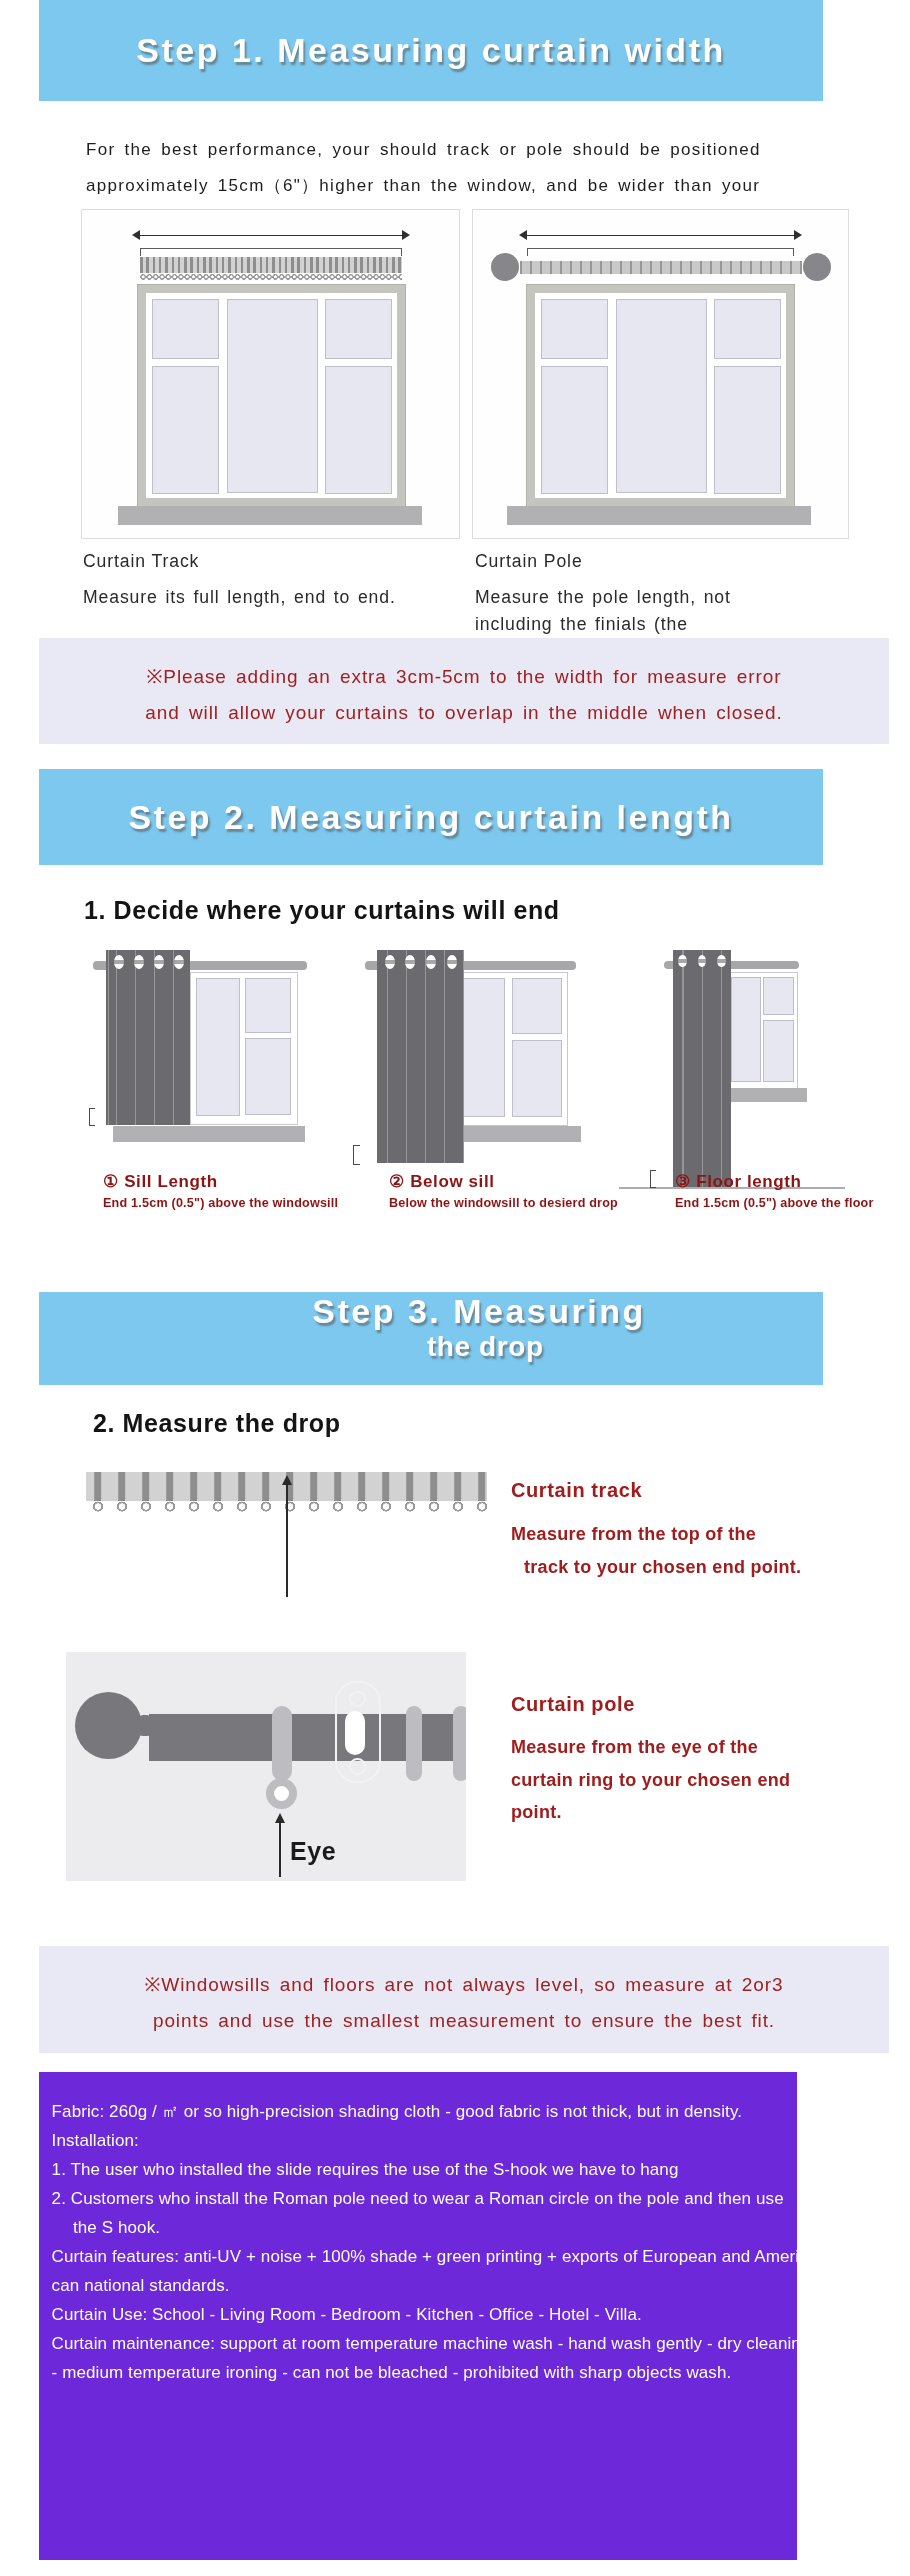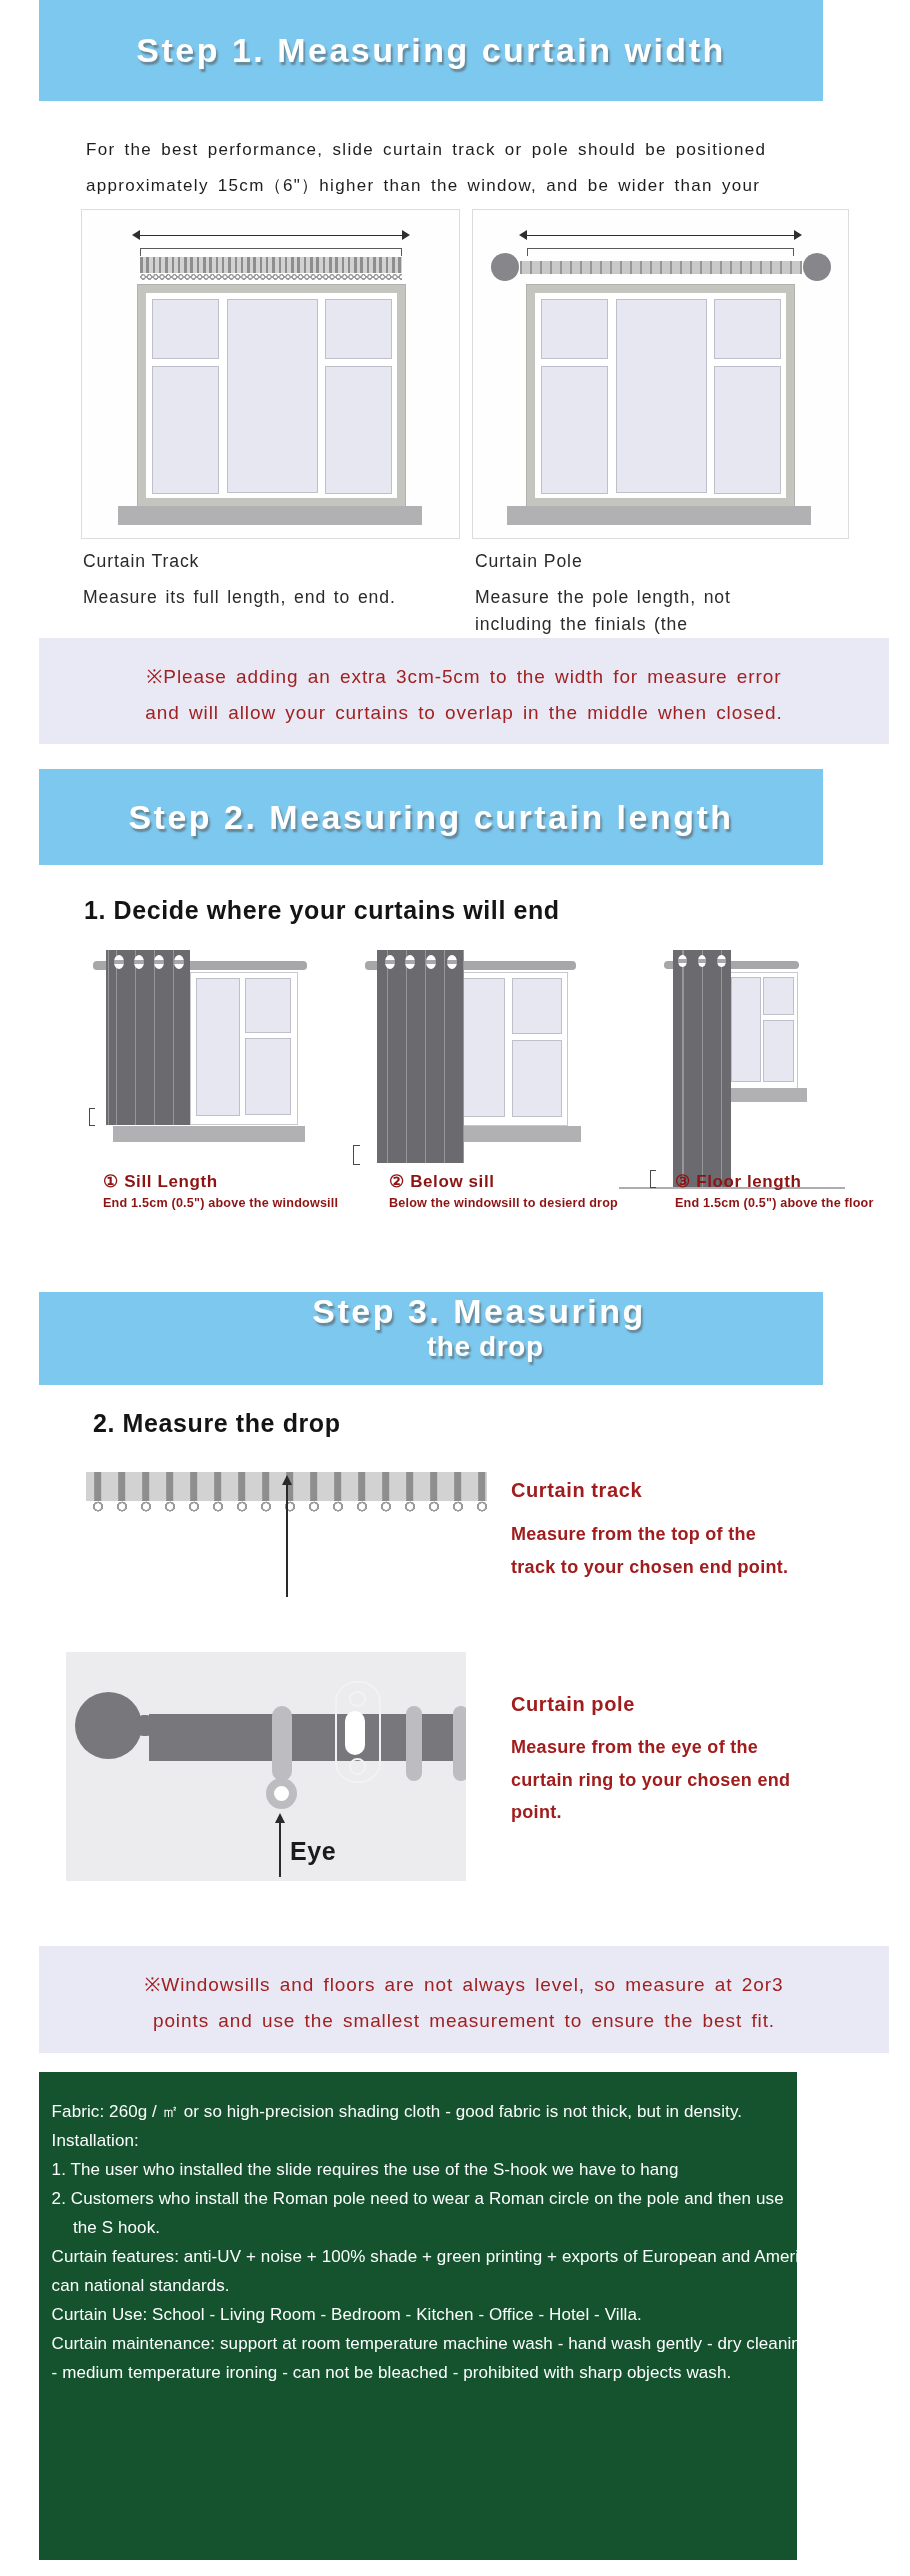--- a/index.html
+++ b/index.html
@@ -69,34 +69,34 @@
   .varrow .stem{width:1.9px;background:#2A2A2A;margin:0 auto;}
   .panel{position:absolute;background:#ECECEE;overflow:hidden;}
   .ring{position:absolute;background:#BCBCC1;}
   .eyeRing{position:absolute;border-radius:50%;border:8.2px solid #BCBCC1;background:#FFFFFF;}
   .mount{position:absolute;border:2.5px solid #F2F2F4;border-radius:21px;}
   .mount .hole{position:absolute;width:12.6px;height:12.6px;border-radius:50%;border:2.5px solid #F2F2F4;}
   .mount .slot{position:absolute;background:#FFFFFF;border-radius:10px;}
   .eyeLabel{position:absolute;font-size:25px;font-weight:700;color:#1A1A1A;letter-spacing:0.6px;}
 
   
-  .details{position:absolute;left:39px;width:758px;background:#14532d;color:#FDFEFF;}
+  .details{position:absolute;left:39px;width:758px;background:#6d28d9;color:#FDFEFF;}
   .details .ln{font-size:17px;line-height:29px;letter-spacing:0.1px;white-space:nowrap;}
   .details .indent{padding-left:21.4px;}
 </style>
 </head>
 <body>
 
 <div id="page">
 
   <div class="banner" style="top:0;height:101px;">
     <span class="t">Step 1. Measuring curtain width</span>
   </div>
 
-  <div class="introline" style="left:86px;top:140px;">For the best performance, slide curtain track or pole should be positioned</div>
+  <div class="introline" style="left:86px;top:140px;">For the best performance, your should track or pole should be positioned</div>
   <div class="introline" style="left:86px;top:174px;">approximately 15cm（6"）higher than the window, and be wider than your</div>
 
   <div class="s1box" style="left:81px;top:209px;width:377px;height:328px;">
     <div class="harrow" style="left:52px;top:25px;width:274px;"></div>
     <div class="brk" style="left:58px;top:38px;width:260px;height:7px;"></div>
     <div class="track" style="left:58px;top:47px;width:262px;height:16.4px;"></div>
     <div class="trackrings" style="left:58px;top:63px;width:262px;height:8.8px;"></div>
     <div class="winframe" style="left:55px;top:74px;width:267px;height:221px;">
       <div class="winwhite">
         <div class="pane" style="left:6.3px;top:6.3px;width:65px;height:58px;"></div>
@@ -211,21 +211,21 @@
 
   <div class="track" style="left:86px;top:1472px;width:401px;height:29px;background-image:repeating-linear-gradient(90deg,#8E8E8E 0 7px,rgba(0,0,0,0) 7px 24px);background-position:8.2px 0;"></div>
   <div class="trackrings" style="left:86px;top:1501px;width:401px;height:11.3px;background-image:radial-gradient(circle at 12px 5.7px,rgba(0,0,0,0) 3.1px,#9A9A9A 3.5px,#9A9A9A 5px,rgba(0,0,0,0) 5.3px);background-size:24px 11.3px;"></div>
   <div class="varrow" style="left:281px;top:1475px;width:12.6px;">
     <div class="head"></div>
     <div class="stem" style="height:112px;"></div>
   </div>
 
   <div class="redT" style="left:511px;top:1479px;">Curtain track</div>
   <div class="redB" style="left:511px;top:1524px;">Measure from the top of the</div>
-  <div class="redB" style="left:511px;top:1557px;">track to your chosen end point.</div>
+  <div class="redB" style="left:524px;top:1557px;">track to your chosen end point.</div>
 
   <div class="panel" style="left:66px;top:1652px;width:400px;height:229px;">
     <div class="finial" style="left:8.8px;top:40px;width:67px;height:67px;background:#77777C;"></div>
     <div class="finial" style="left:70px;top:63px;width:17.6px;height:21.4px;background:#77777C;border-radius:40%;"></div>
     <div class="abs" style="left:83px;top:62px;width:317px;height:47px;background:#77777C;"></div>
     <div class="ring" style="left:206px;top:54px;width:20px;height:75px;border-radius:10px;"></div>
     <div class="eyeRing" style="left:200px;top:126px;width:15px;height:15px;"></div>
     <div class="mount" style="left:269px;top:29px;width:42px;height:98px;">
       <div class="hole" style="left:12px;top:7.5px;"></div>
       <div class="slot" style="left:8.2px;top:28px;width:20px;height:44px;"></div>

